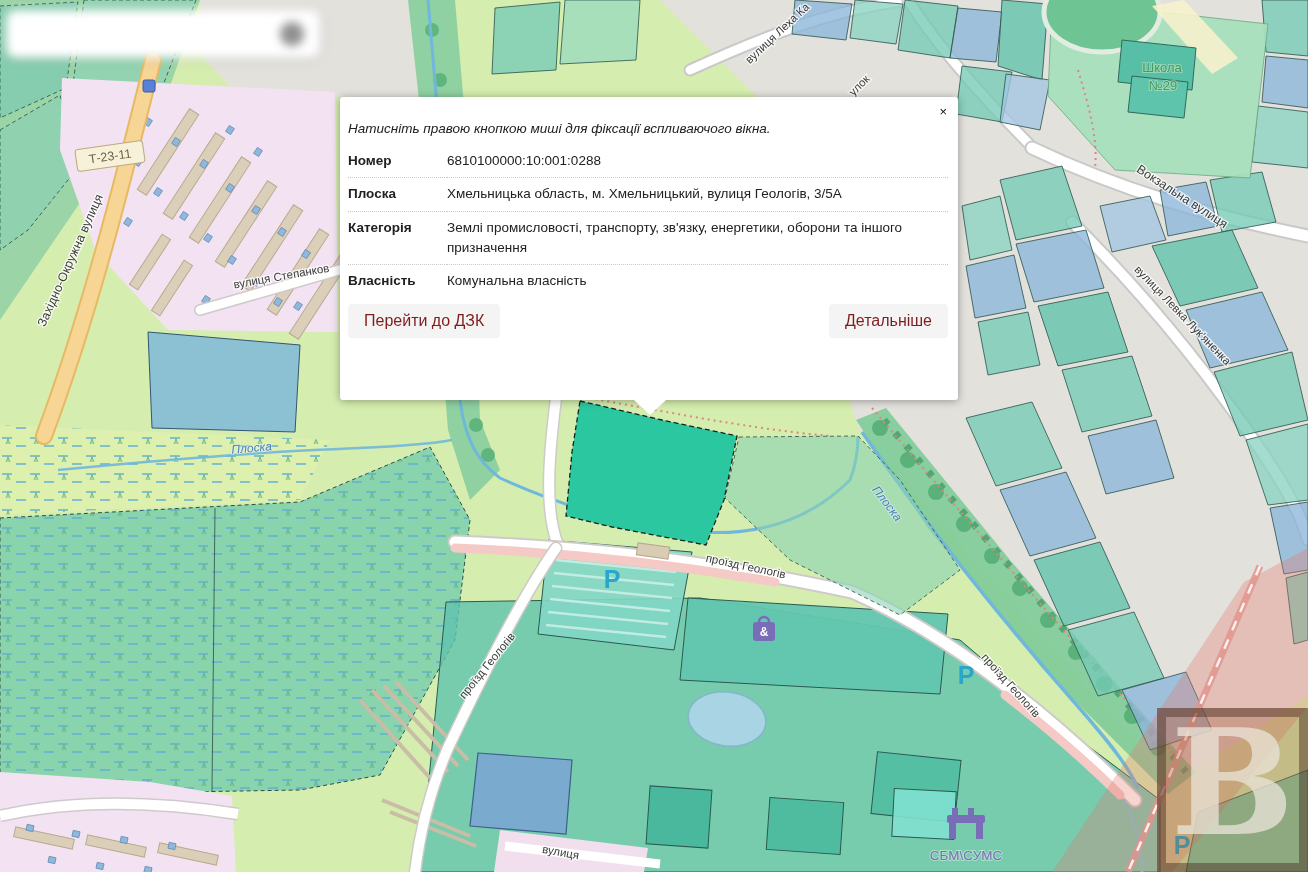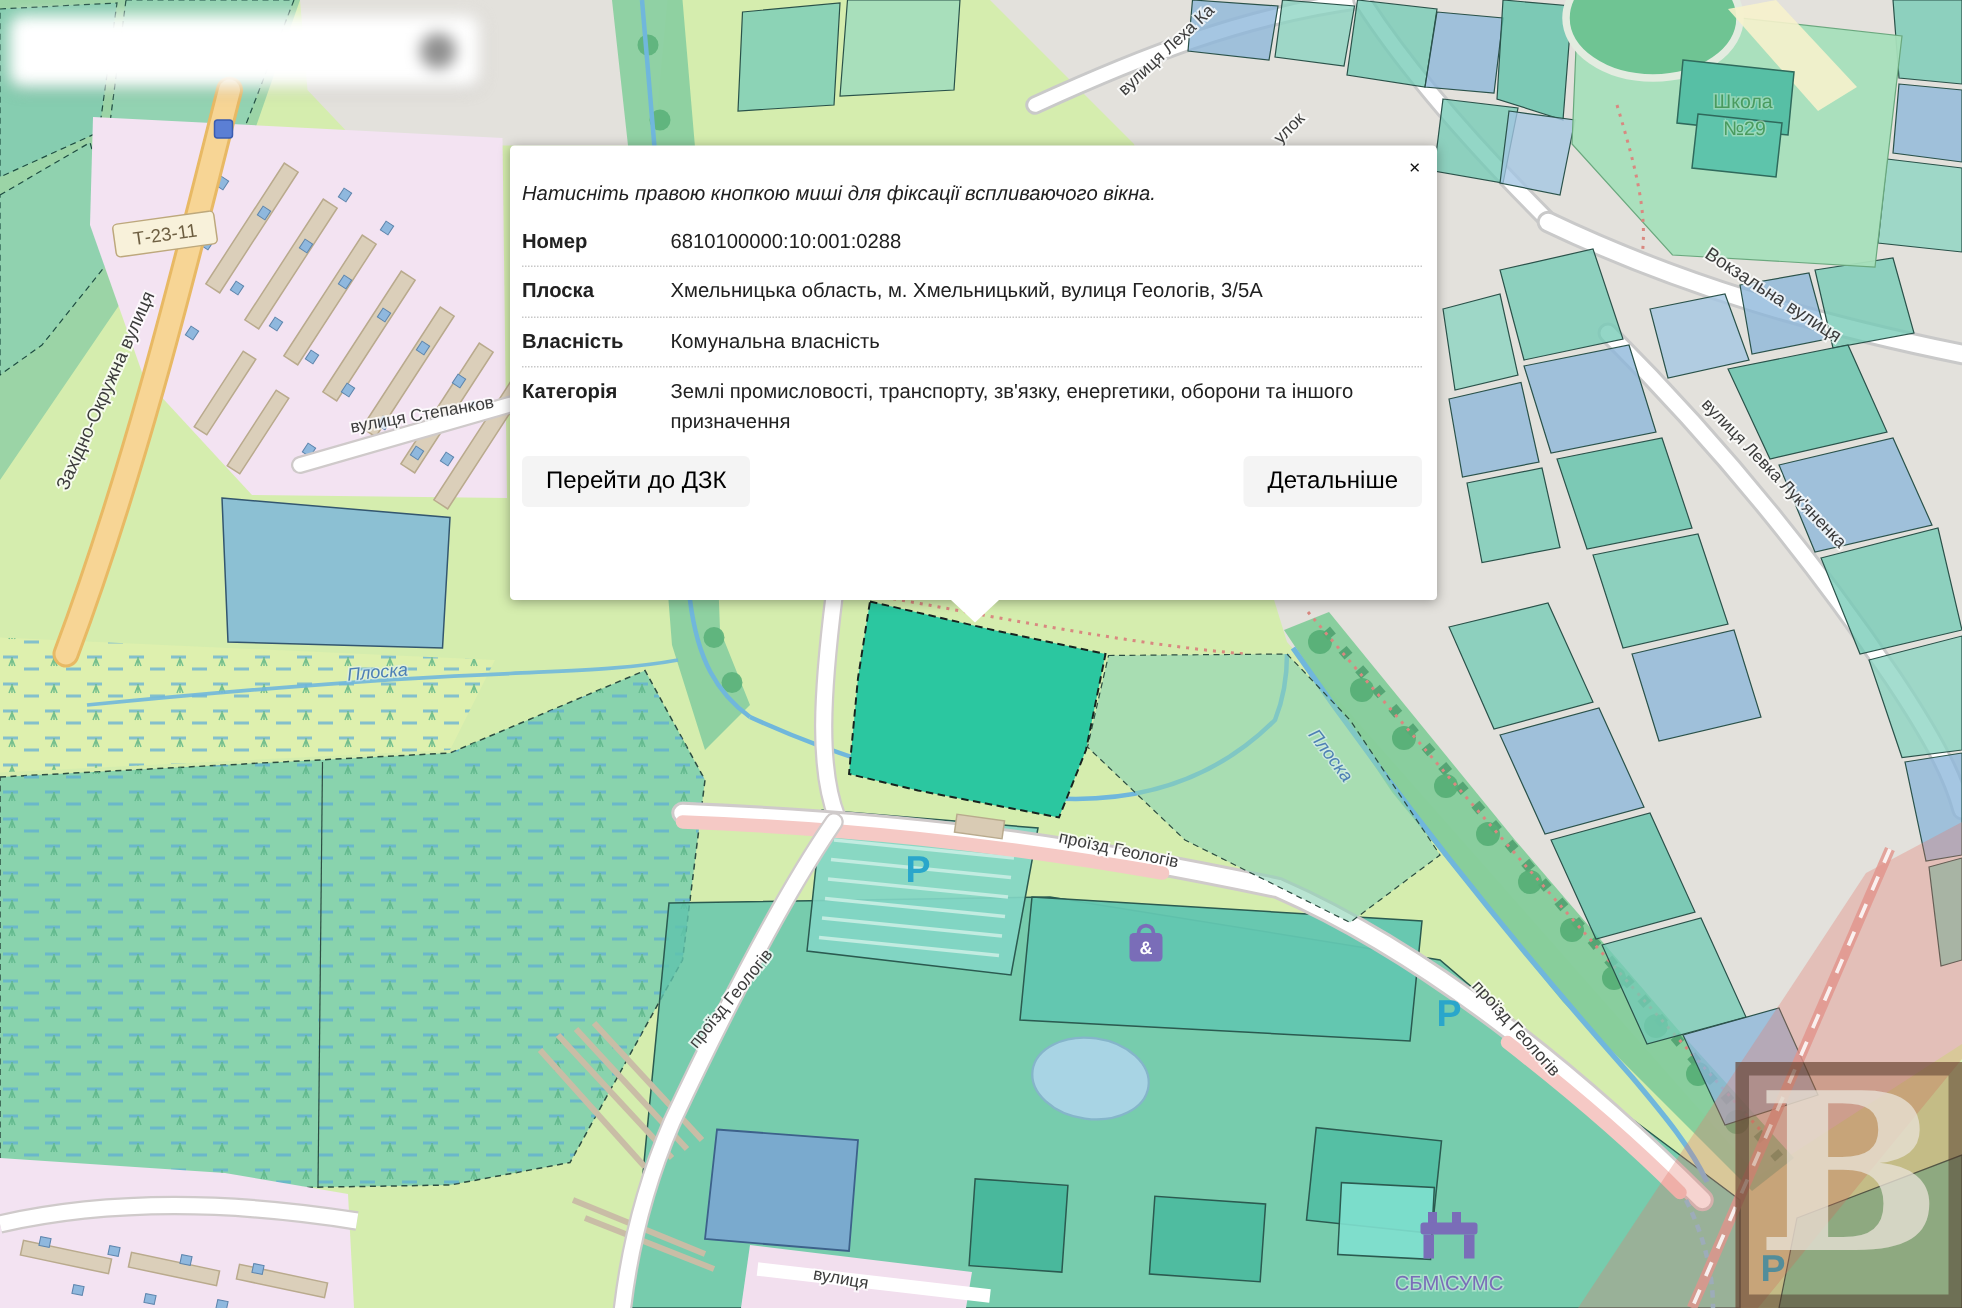--- a/index.html
+++ b/index.html
@@ -28,21 +28,21 @@
     border-radius:3px;box-shadow:0 1px 8px rgba(0,0,0,.35);box-sizing:border-box;
     padding:13px 10px 0 8px;color:#212121;font-size:13.5px;line-height:1.35;}
   .popup-close{position:absolute;top:8px;right:11px;font-size:13px;color:#111;cursor:pointer;line-height:1;}
   .popup-hint{font-style:italic;margin-top:10px;}
   .popup-section{font-weight:bold;font-size:14px;margin-top:23px;}
   table.fields{border-collapse:collapse;width:100%;margin-top:7px;}
   .fields td{padding:6px 0;vertical-align:top;line-height:1.5;}
   .fields td.lbl{font-weight:bold;width:95px;padding-right:4px;}
   .fields tr:not(:first-child) td{border-top:1px dotted #c8c8c8;}
   .popup-buttons{display:flex;justify-content:space-between;margin-top:7px;}
-  .popup-btn{background:#f4f4f4;border:none;border-radius:4px;font-size:16px;color:#000000;
+  .popup-btn{background:#f4f4f4;border:none;border-radius:4px;font-size:16px;color:#7f1d1d;
     padding:8px 16px;font-family:"Liberation Sans",sans-serif;cursor:pointer;}
   .popup-tail{position:absolute;left:294px;top:100%;width:0;height:0;
     border-left:16px solid transparent;border-right:16px solid transparent;
     border-top:15px solid #fff;}
 
   .watermark{position:absolute;left:1157px;top:708px;width:151px;height:164px;
     background:rgba(165,95,60,.34);border:9px solid rgba(75,50,38,.48);box-sizing:border-box;
     display:flex;align-items:center;justify-content:center;pointer-events:none;}
   .watermark-letter{font-family:"DejaVu Serif",serif;font-weight:bold;font-size:146px;
     line-height:1;color:rgba(232,226,214,.78);transform:translateY(-7px);}
@@ -351,26 +351,26 @@
     <tbody>
         <tr>
       <td class="lbl">Номер</td>
       <td>6810100000:10:001:0288</td>
     </tr>
     <tr>
       <td class="lbl">Плоска</td>
       <td>Хмельницька область, м. Хмельницький, вулиця Геологів, 3/5А</td>
     </tr>
     <tr>
+      <td class="lbl">Категорія</td>
+      <td>Землі промисловості, транспорту, зв'язку, енергетики, оборони та іншого призначення</td>
+    </tr>
+    <tr>
       <td class="lbl">Власність</td>
       <td>Комунальна власність</td>
-    </tr>
-    <tr>
-      <td class="lbl">Категорія</td>
-      <td>Землі промисловості, транспорту, зв'язку, енергетики, оборони та іншого призначення</td>
     </tr>
   </tbody>
     </table>
   <div class="popup-buttons">
     <button class="popup-btn">Перейти до ДЗК</button>
     <button class="popup-btn">Детальніше</button>
   </div>
   <div class="popup-tail"></div>
 </div>
 

